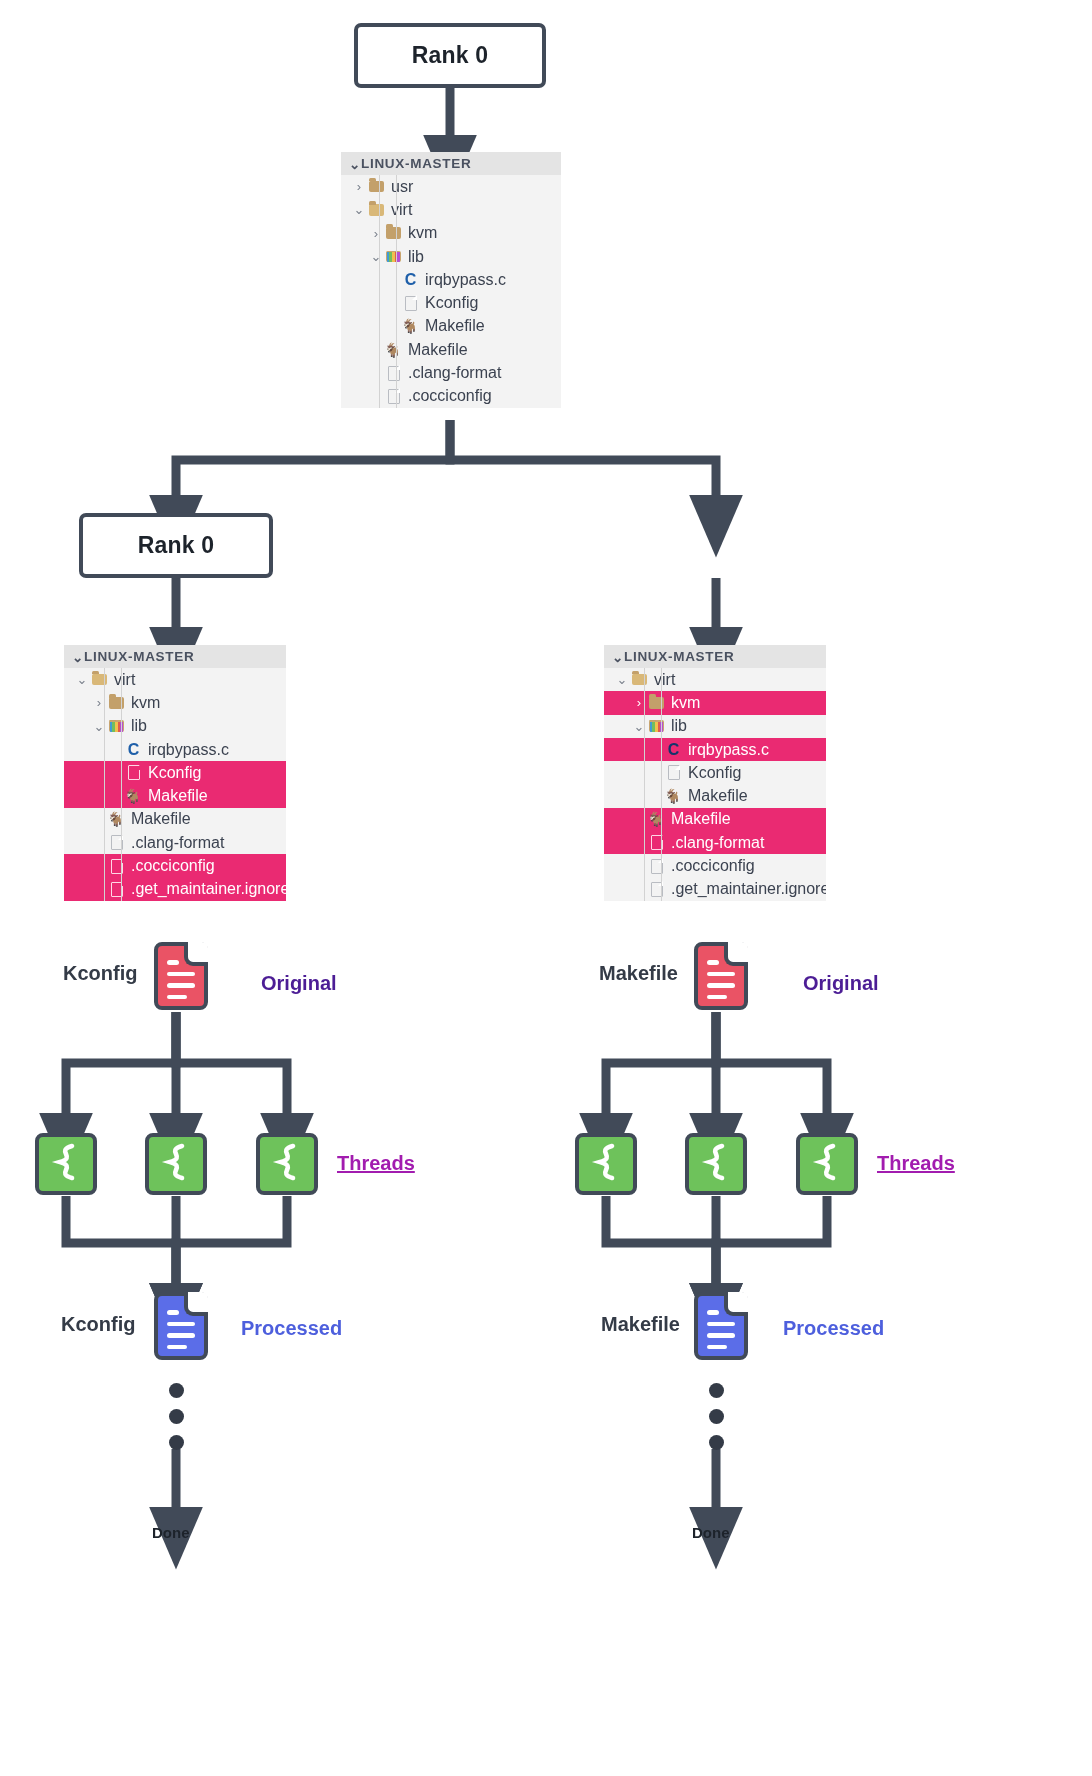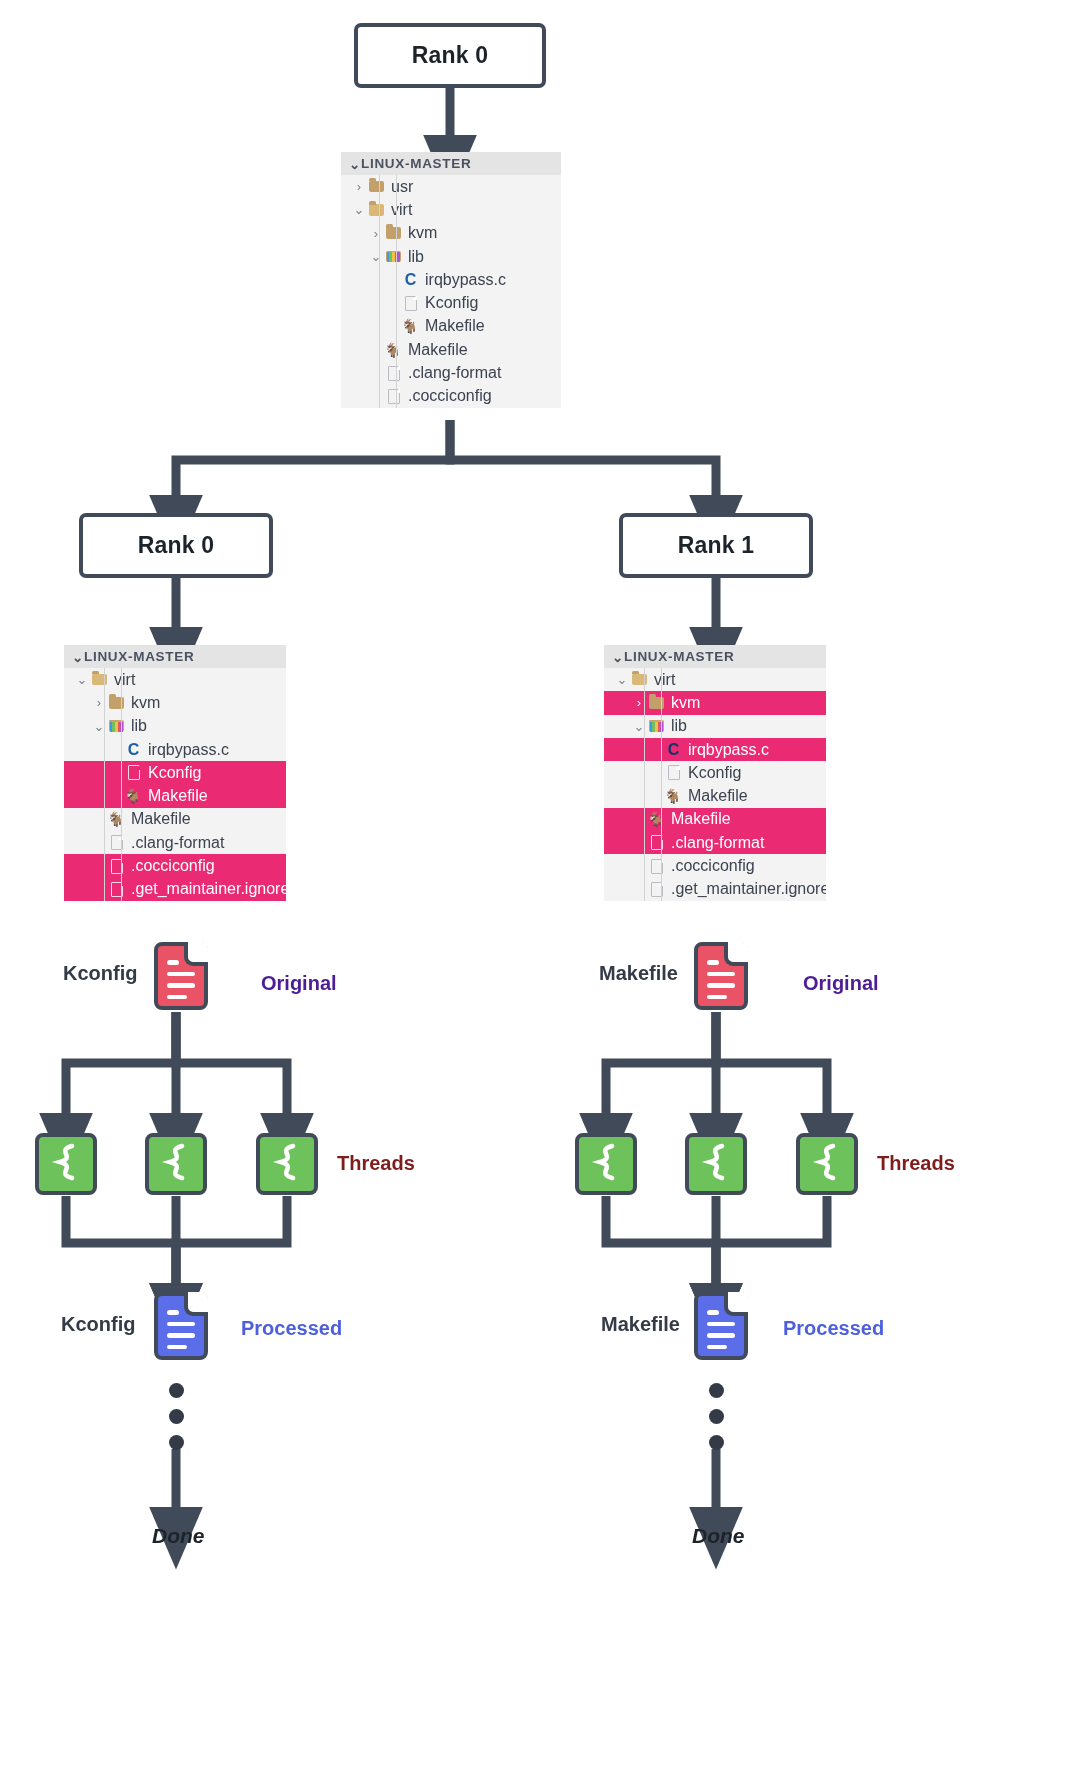--- a/index.html
+++ b/index.html
@@ -156,23 +156,23 @@
 
   
   .lab {
     position: absolute;
     font-weight: bold;
     font-size: 20px;
     white-space: nowrap;
   }
   .lab.dark { color: #343b47; }
   .lab.orig { color: #4c1d95; }
-  .lab.thr { color: #7f1d1d; }
+  .lab.thr { color: #a21caf; text-decoration: underline; }
   .lab.proc { color: #4d5fdd; }
-  .lab.done { color: #1d232b; font-size: 21px; font-style: italic; }
+  .lab.done { color: #1d232b; font-size: 15px; }
 
   .dots { position: absolute; }
   .dots b {
     display: block; width: 15px; height: 15px; border-radius: 50%;
     background: #343b47; margin-bottom: 11px;
   }
 </style>
 </head>
 <body>
 
@@ -447,23 +447,20 @@
   </div>
   <div class="lab proc" style="left:241px; top:1317px;">Processed</div>
 
   <div class="dots" style="left:169px; top:1383px;">
     <b></b>
       <b></b>
       <b></b>
   </div>
   <div class="lab done" style="left:152px; top:1524px;">Done</div>
 
-  <div class="rank-box" style="left:619px; top:513px; width:194px; height:65px;">
-    <span>Rank 1</span>
-  </div>
 
   <div class="tree" id="tree-rank1" style="left:604px; top:645px; width:222px;">
     <div class="tree-header">
       <span class="chev">⌄</span>
       <span>LINUX-MASTER</span>
     </div>
     <div id="rank1-rows">
         <div class="row">
           <span class="spacer" style="width:10px"></span>
           <span class="chev">⌄</span>

